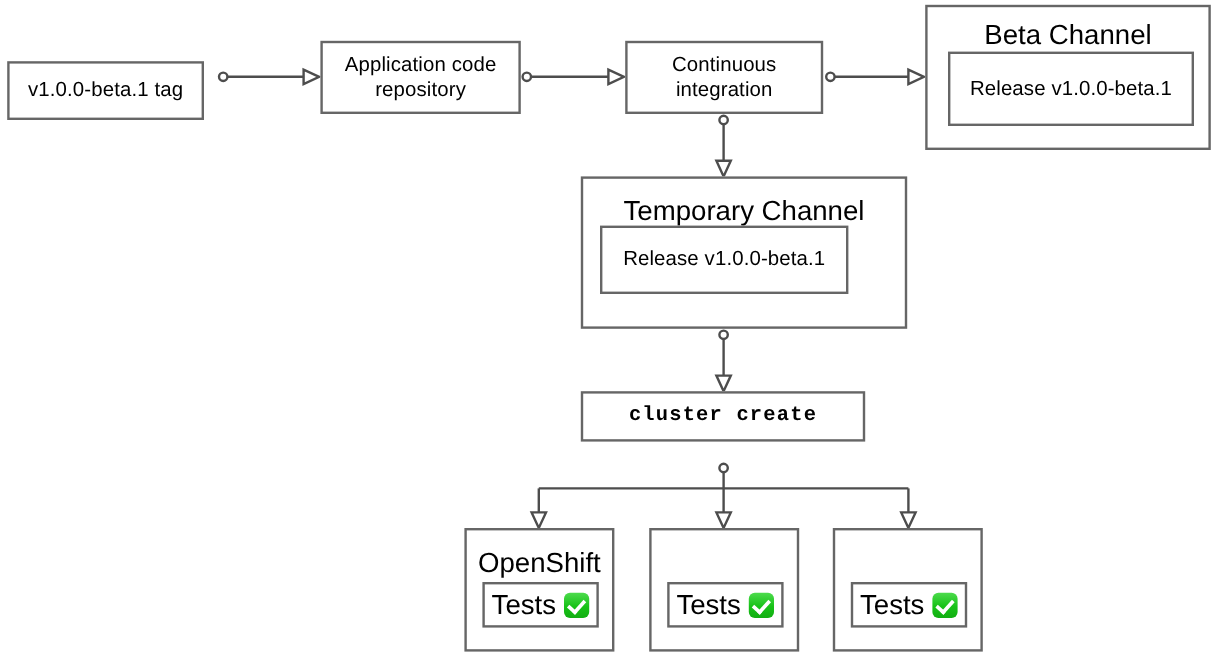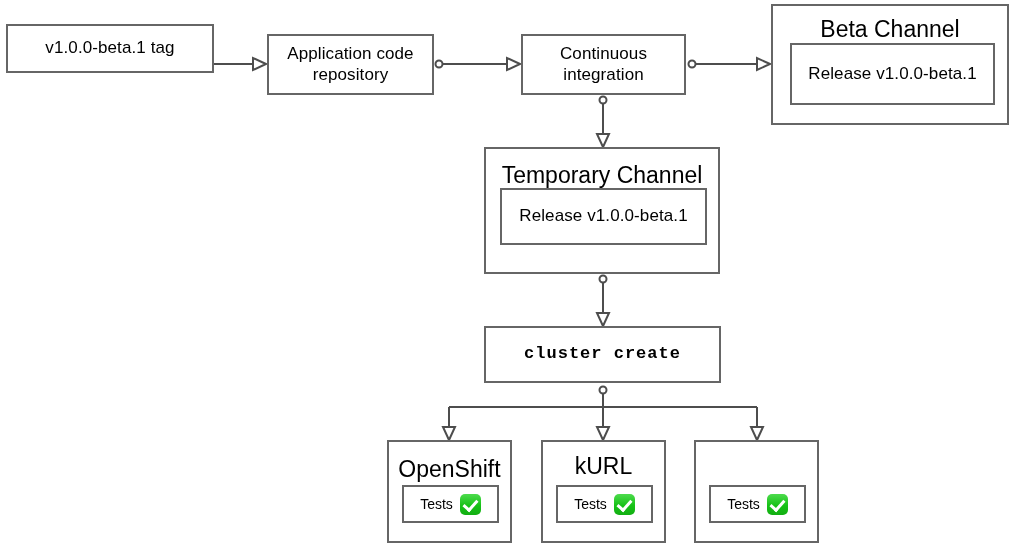--- a/index.html
+++ b/index.html
@@ -52,21 +52,21 @@
   }
   .tests-inner {
     position: absolute;
     box-sizing: border-box;
     border: 2px solid #666666;
     background: #ffffff;
     display: flex;
     align-items: center;
     justify-content: center;
     gap: 7px;
-    font-size: 14px;
+    font-size: 23px;
     color: #000000;
   }
   .check-badge {
     display: inline-block;
     width: 21px;
     height: 21px;
     border-radius: 5px;
     background: linear-gradient(#4ddb4d, #17c217 55%, #12ae12);
     position: relative;
     flex: none;
@@ -150,62 +150,61 @@
       <path class="edge-line" d="M 449 407 L 757 407"></path>
       <path class="edge-line" d="M 449 407 L 449 432"></path>
       <path class="edge-line" d="M 603 407 L 603 432"></path>
       <path class="edge-line" d="M 757 407 L 757 432"></path>
       <path class="edge-head" d="M 449 440 L 443 427 L 455 427 Z"></path>
       <path class="edge-head" d="M 603 440 L 597 427 L 609 427 Z"></path>
       <path class="edge-head" d="M 757 440 L 751 427 L 763 427 Z"></path>
     </g>
   </svg>
 
-  <div class="node" style="left:6px; top:24px; width:208px; height:49px;justify-content:center;">
+  <div class="node" style="left:6px; top:51px; width:164px; height:49px;justify-content:center;">
     <span>v1.0.0-beta.1 tag</span>
   </div>
 
   <div class="node" style="left:521px; top:34px; width:165px; height:61px; flex-direction:column;">
     <span>Continuous</span>
     <span>integration</span>
   </div>
 
   <div class="node" style="left:267px; top:34px; width:167px; height:61px; flex-direction:column;">
     <span>Application code</span>
     <span>repository</span>
   </div>
 
   <div class="container-node" style="left:771px; top:4px; width:238px; height:121px;">
     <div class="container-title" style="top:10px;">Beta Channel</div>
     <div class="node" style="left:17px; top:37px; width:205px; height:62px;">
       <span>Release v1.0.0-beta.1</span>
     </div>
   </div>
 
-  <div class="container-node" style="left:484px; top:147px; width:236px; height:127px;text-decoration:underline;">
+  <div class="container-node" style="left:484px; top:147px; width:272px; height:127px;text-decoration:underline;">
     <div class="container-title" style="top:13px;">Temporary Channel</div>
     <div class="node" style="left:14px; top:39px; width:207px; height:57px;">
       <span>Release v1.0.0-beta.1</span>
     </div>
   </div>
 
-  <div class="node mono-node" style="left:484px; top:326px; width:237px; height:57px;">
+  <div class="node mono-node" style="left:484px; top:326px; width:237px; height:42px;">
     <span>cluster create</span>
   </div>
 
   <div class="container-node" style="left:387px; top:440px; width:125px; height:103px;">
     <div class="container-title" style="top:14px;">OpenShift</div>
     <div class="tests-inner" style="left:13px; top:43px; width:97px; height:38px;">
       <span>Tests</span>
       <span class="check-badge"></span>
     </div>
   </div>
 
   <div class="container-node" style="left:541px; top:440px; width:125px; height:103px;">
-    <div class="container-title" style="top:11px;">kURL</div>
     <div class="tests-inner" style="left:13px; top:43px; width:97px; height:38px;">
       <span>Tests</span>
       <span class="check-badge"></span>
     </div>
   </div>
 
   <div class="container-node" style="left:694px; top:440px; width:125px; height:103px;">
     <div class="tests-inner" style="left:13px; top:43px; width:97px; height:38px;">
       <span>Tests</span>
       <span class="check-badge"></span>

